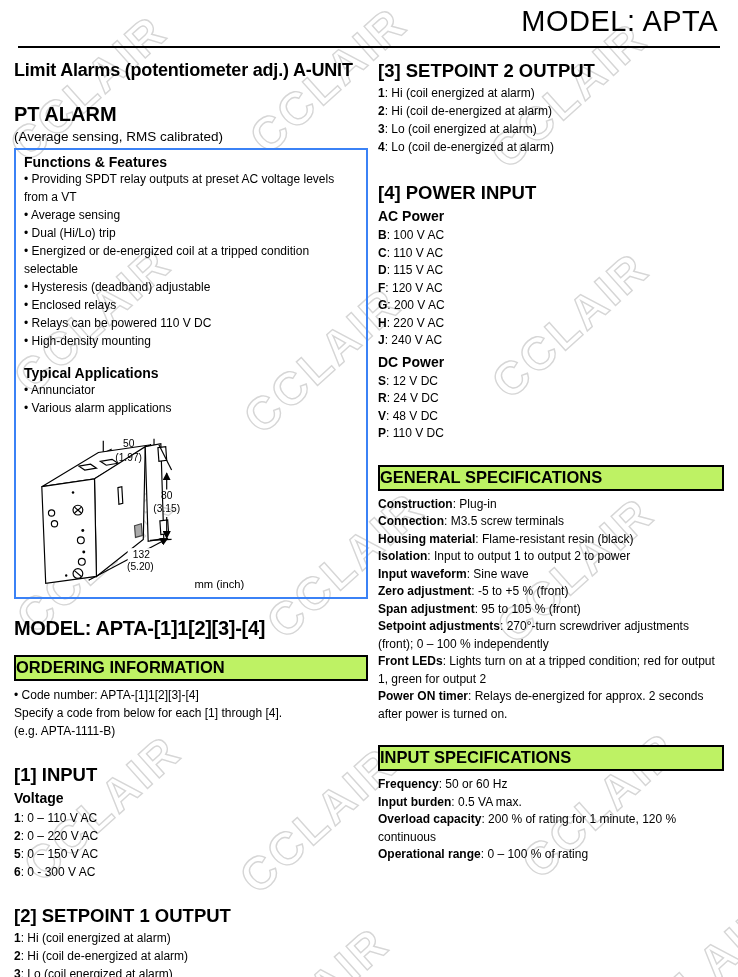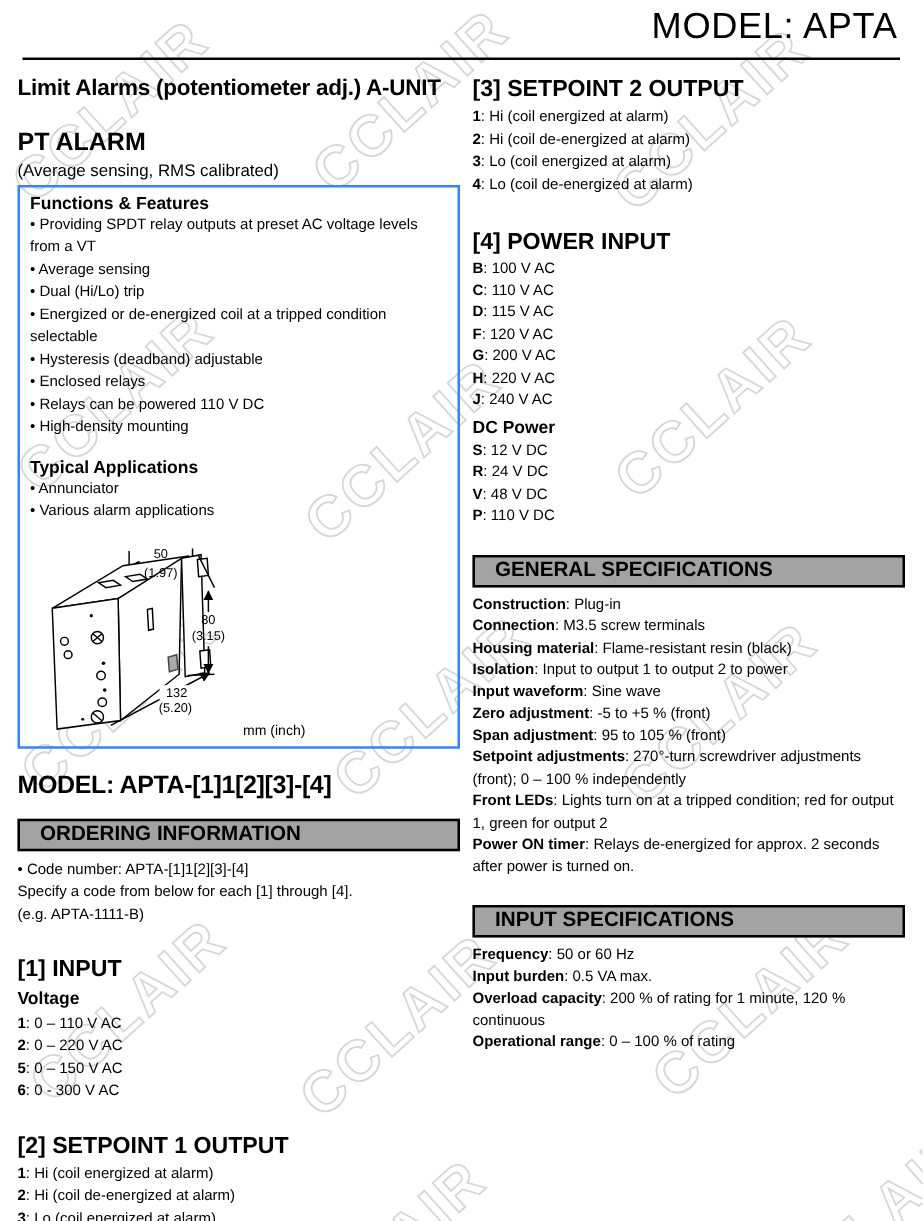--- a/index.html
+++ b/index.html
@@ -23,22 +23,22 @@
   .family-heading { font-size:18px; font-weight:bold; margin-top:12px; letter-spacing:-0.2px; }
   .product-name { font-size:20px; font-weight:bold; margin-top:22px; }
   .product-note { font-size:13.5px; margin-top:3px; }
   .features-box { border:2px solid #3b82f6; margin-top:4px; padding:4px 8px 0 8px; }
   .box-title { font-size:14px; font-weight:bold; }
   .li, .opt, .spec, .oline { font-size:12px; line-height:18px; }
   .apps-title { margin-top:15px; }
   .diagram { display:block; margin:14px 0 0 10px; }
   .model-code { font-size:20px; font-weight:bold; margin-top:18px; letter-spacing:-0.3px; }
   .bar {
-    background:#a3a3a3; border:2px solid #000; font-weight:bold; font-size:16.5px;
-    padding:1px 5px 2px 16px; margin-top:15px;
+    background:#bef264; border:2px solid #000; font-weight:bold; font-size:16.5px;
+    padding:1px 5px 2px 0; margin-top:15px;
   }
   .bar.first { margin-top:22px; }
   .olines { margin-top:5px; }
   .sec-heading { font-size:18.5px; font-weight:bold; margin-top:24px; }
   .sec-heading.top { margin-top:12px; }
   .group-label { font-size:14px; font-weight:bold; margin-top:3px; line-height:18px; }
   .opts { margin-top:2px; }
   .opts.tight .opt { line-height:17.5px; }
   .specs { margin-top:5px; }
   .spec { line-height:17.5px; }
@@ -208,20 +208,21 @@
           <div class="opt"><b class="oc">1</b><span>: </span><span>Hi (coil energized at alarm)</span></div>
 
           <div class="opt"><b class="oc">2</b><span>: </span><span>Hi (coil de-energized at alarm)</span></div>
 
           <div class="opt"><b class="oc">3</b><span>: </span><span>Lo (coil energized at alarm)</span></div>
 
           <div class="opt"><b class="oc">4</b><span>: </span><span>Lo (coil de-energized at alarm)</span></div>
         </div>
 
       <div class="sec-heading power-heading">[4] POWER INPUT</div>
+      <div class="group-label">AC Power</div>
       <div class="opts tight">
 
           <div class="opt"><b class="oc">B</b><span>: </span><span>100 V AC</span></div>
 
           <div class="opt"><b class="oc">C</b><span>: </span><span>110 V AC</span></div>
 
           <div class="opt"><b class="oc">D</b><span>: </span><span>115 V AC</span></div>
 
           <div class="opt"><b class="oc">F</b><span>: </span><span>120 V AC</span></div>
 

